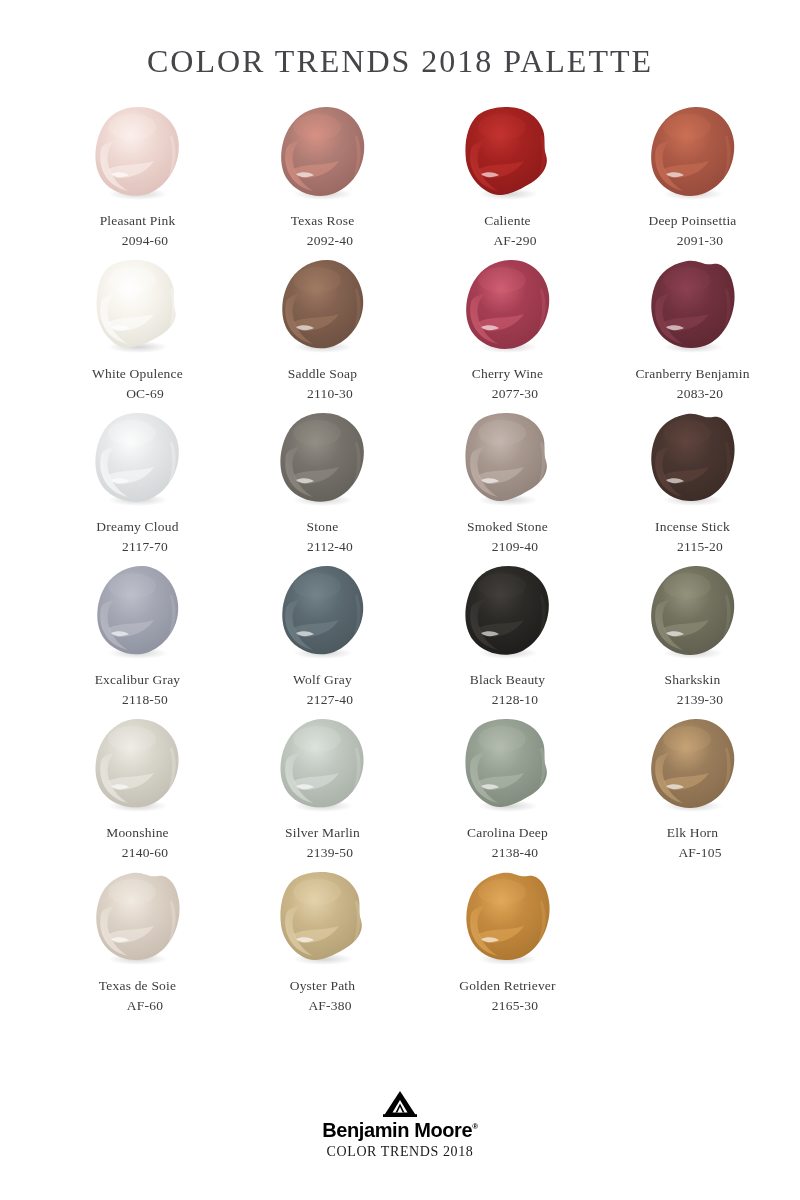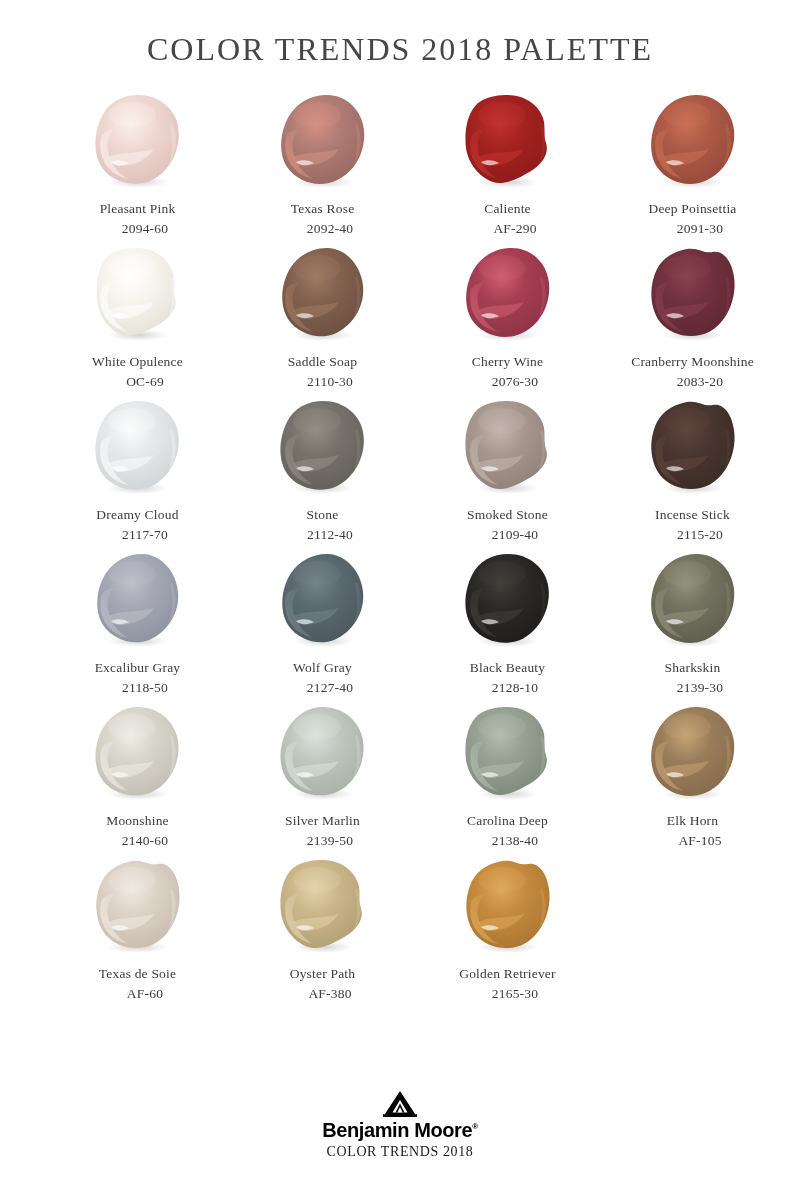--- a/index.html
+++ b/index.html
@@ -20,21 +20,21 @@
     width: 800px;
     height: 1200px;
     position: relative;
     box-sizing: border-box;
   }
 
   
   .title-wrap {
     width: 100%;
     text-align: center;
-    padding-top: 32px;
+    padding-top: 44px;
   }
   .page-title {
     font-family: "Liberation Serif", "DejaVu Serif", serif;
     font-size: 32px;
     letter-spacing: 2.0px;
     font-weight: 400;
     color: #45464a;
     margin: 0;
     line-height: 1.1;
   }
@@ -381,21 +381,21 @@
             <g clip-path="url(#c6)">
               <path d="M13,44 C9,64 20,82 40,86 C30,80 22,70 20,58 C18.5,49 21,42 26,36 C20,37 15,39 13,44 Z" fill="url(#h6)"></path>
               <path d="M20,64 C32,58 50,61 66,56 C58,68 44,73 31,73 C26,73 22,69 20,64 Z" fill="#D05E72" opacity="0.55"></path>
               <path d="M23,69 C29,66 37,67 41,70 C35,73 27,73 23,69 Z" fill="#ffffff" opacity="0.62"></path>
               <ellipse cx="44" cy="22" rx="24" ry="13" fill="#D05E72" opacity="0.25"></ellipse>
               <path d="M84,30 C90,44 89,62 80,74 C85,60 85,44 82,32 Z" fill="#D05E72" opacity="0.30"></path>
             </g>
           </svg>
         </div>
         <div class="swatch-name">Cherry Wine</div>
-        <div class="swatch-code">2076-30</div>
+        <div class="swatch-code">2077-30</div>
       </div>
       <div class="swatch-cell">
         <div class="blob-holder">
           <svg viewBox="0 0 100 96">
             <defs>
               <radialGradient id="g7" cx="42%" cy="32%" r="78%">
                 <stop offset="0%" stop-color="#8B4150" stop-opacity="1"></stop>
                 <stop offset="38%" stop-color="#71313E" stop-opacity="1"></stop>
                 <stop offset="100%" stop-color="#5C2732" stop-opacity="1"></stop>
               </radialGradient>
@@ -416,21 +416,21 @@
             <path d="M44,3 C55,1 61,8 70,6 C80,4 89,15 91,31 C94,51 85,76 66,86 C50,94 28,90 17,76 C6,61 6,39 14,23 C21,10 33,5 44,3 Z" fill="url(#g7)"></path>
             <g clip-path="url(#c7)">
               <path d="M13,44 C9,64 20,82 40,86 C30,80 22,70 20,58 C18.5,49 21,42 26,36 C20,37 15,39 13,44 Z" fill="url(#h7)"></path>
               <path d="M20,64 C32,58 50,61 66,56 C58,68 44,73 31,73 C26,73 22,69 20,64 Z" fill="#8B4150" opacity="0.55"></path>
               <path d="M23,69 C29,66 37,67 41,70 C35,73 27,73 23,69 Z" fill="#ffffff" opacity="0.62"></path>
               <ellipse cx="44" cy="22" rx="24" ry="13" fill="#8B4150" opacity="0.25"></ellipse>
               <path d="M84,30 C90,44 89,62 80,74 C85,60 85,44 82,32 Z" fill="#8B4150" opacity="0.30"></path>
             </g>
           </svg>
         </div>
-        <div class="swatch-name">Cranberry Moonshine</div>
+        <div class="swatch-name">Cranberry Benjamin</div>
         <div class="swatch-code">2083-20</div>
       </div>
       <div class="swatch-cell">
         <div class="blob-holder">
           <svg viewBox="0 0 100 96">
             <defs>
               <radialGradient id="g8" cx="42%" cy="32%" r="78%">
                 <stop offset="0%" stop-color="#FCFCFD" stop-opacity="1"></stop>
                 <stop offset="38%" stop-color="#E6E8E9" stop-opacity="1"></stop>
                 <stop offset="100%" stop-color="#CFD2D4" stop-opacity="1"></stop>

